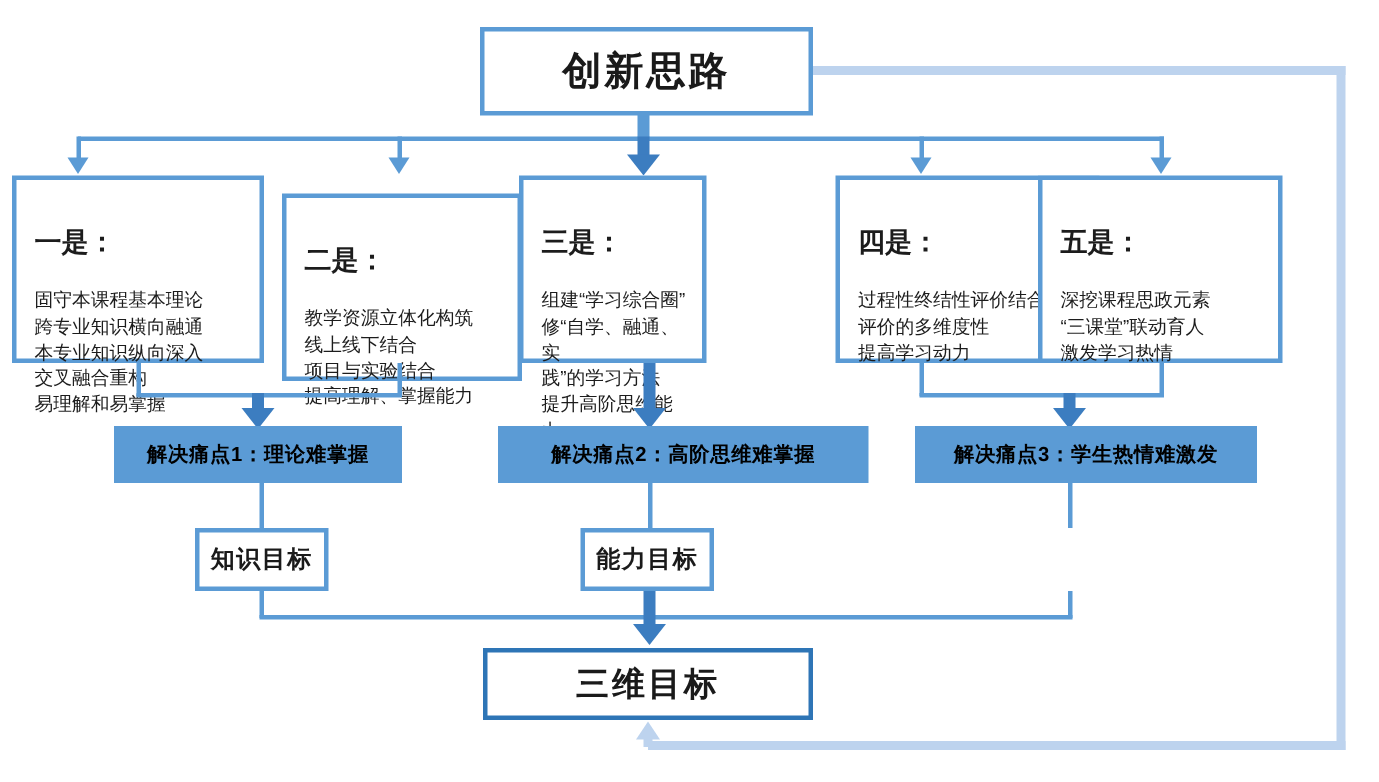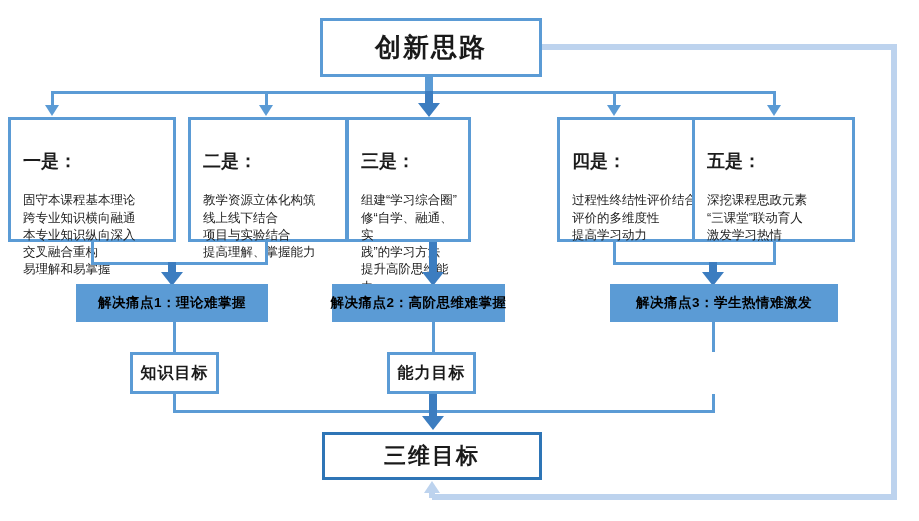--- a/index.html
+++ b/index.html
@@ -58,21 +58,21 @@
     white-space: pre-line;
     text-align: left;
   }
   .item-head {
     font-weight: bold;
     font-size: 18px;
     display: block;
     margin-bottom: 1px;
   }
   #item-0 { left: 8px;   width: 168px; }
-  #item-1 { left: 188px; width: 160px; }
+  #item-1 { left: 188px; width: 160px; margin-top: 12px; }
   #item-2 { left: 346px; width: 125px; }
   #item-3 { left: 520px; width: 176px; margin-left: 37px; }
   #item-4 { left: 692px; width: 163px; }
 
   
   .banner {
     position: absolute;
     box-sizing: border-box;
     top: 284px;
     height: 38px;
@@ -82,21 +82,21 @@
     justify-content: center;
   }
   .banner-text {
     color: #000000;
     font-size: 13.5px;
     font-weight: bold;
     letter-spacing: 0.5px;
     white-space: nowrap;
   }
   #banner-0 { left: 76px;  width: 192px; }
-  #banner-1 { left: 332px; width: 173px; }
+  #banner-1 { left: 332px; width: 247px; }
   #banner-2 { left: 610px; width: 228px; }
 
   
   .goal-box {
     top: 352px;
     height: 42px;
     border: 3px solid #5b9bd5;
   }
   .goal-text {
     font-size: 16px;

